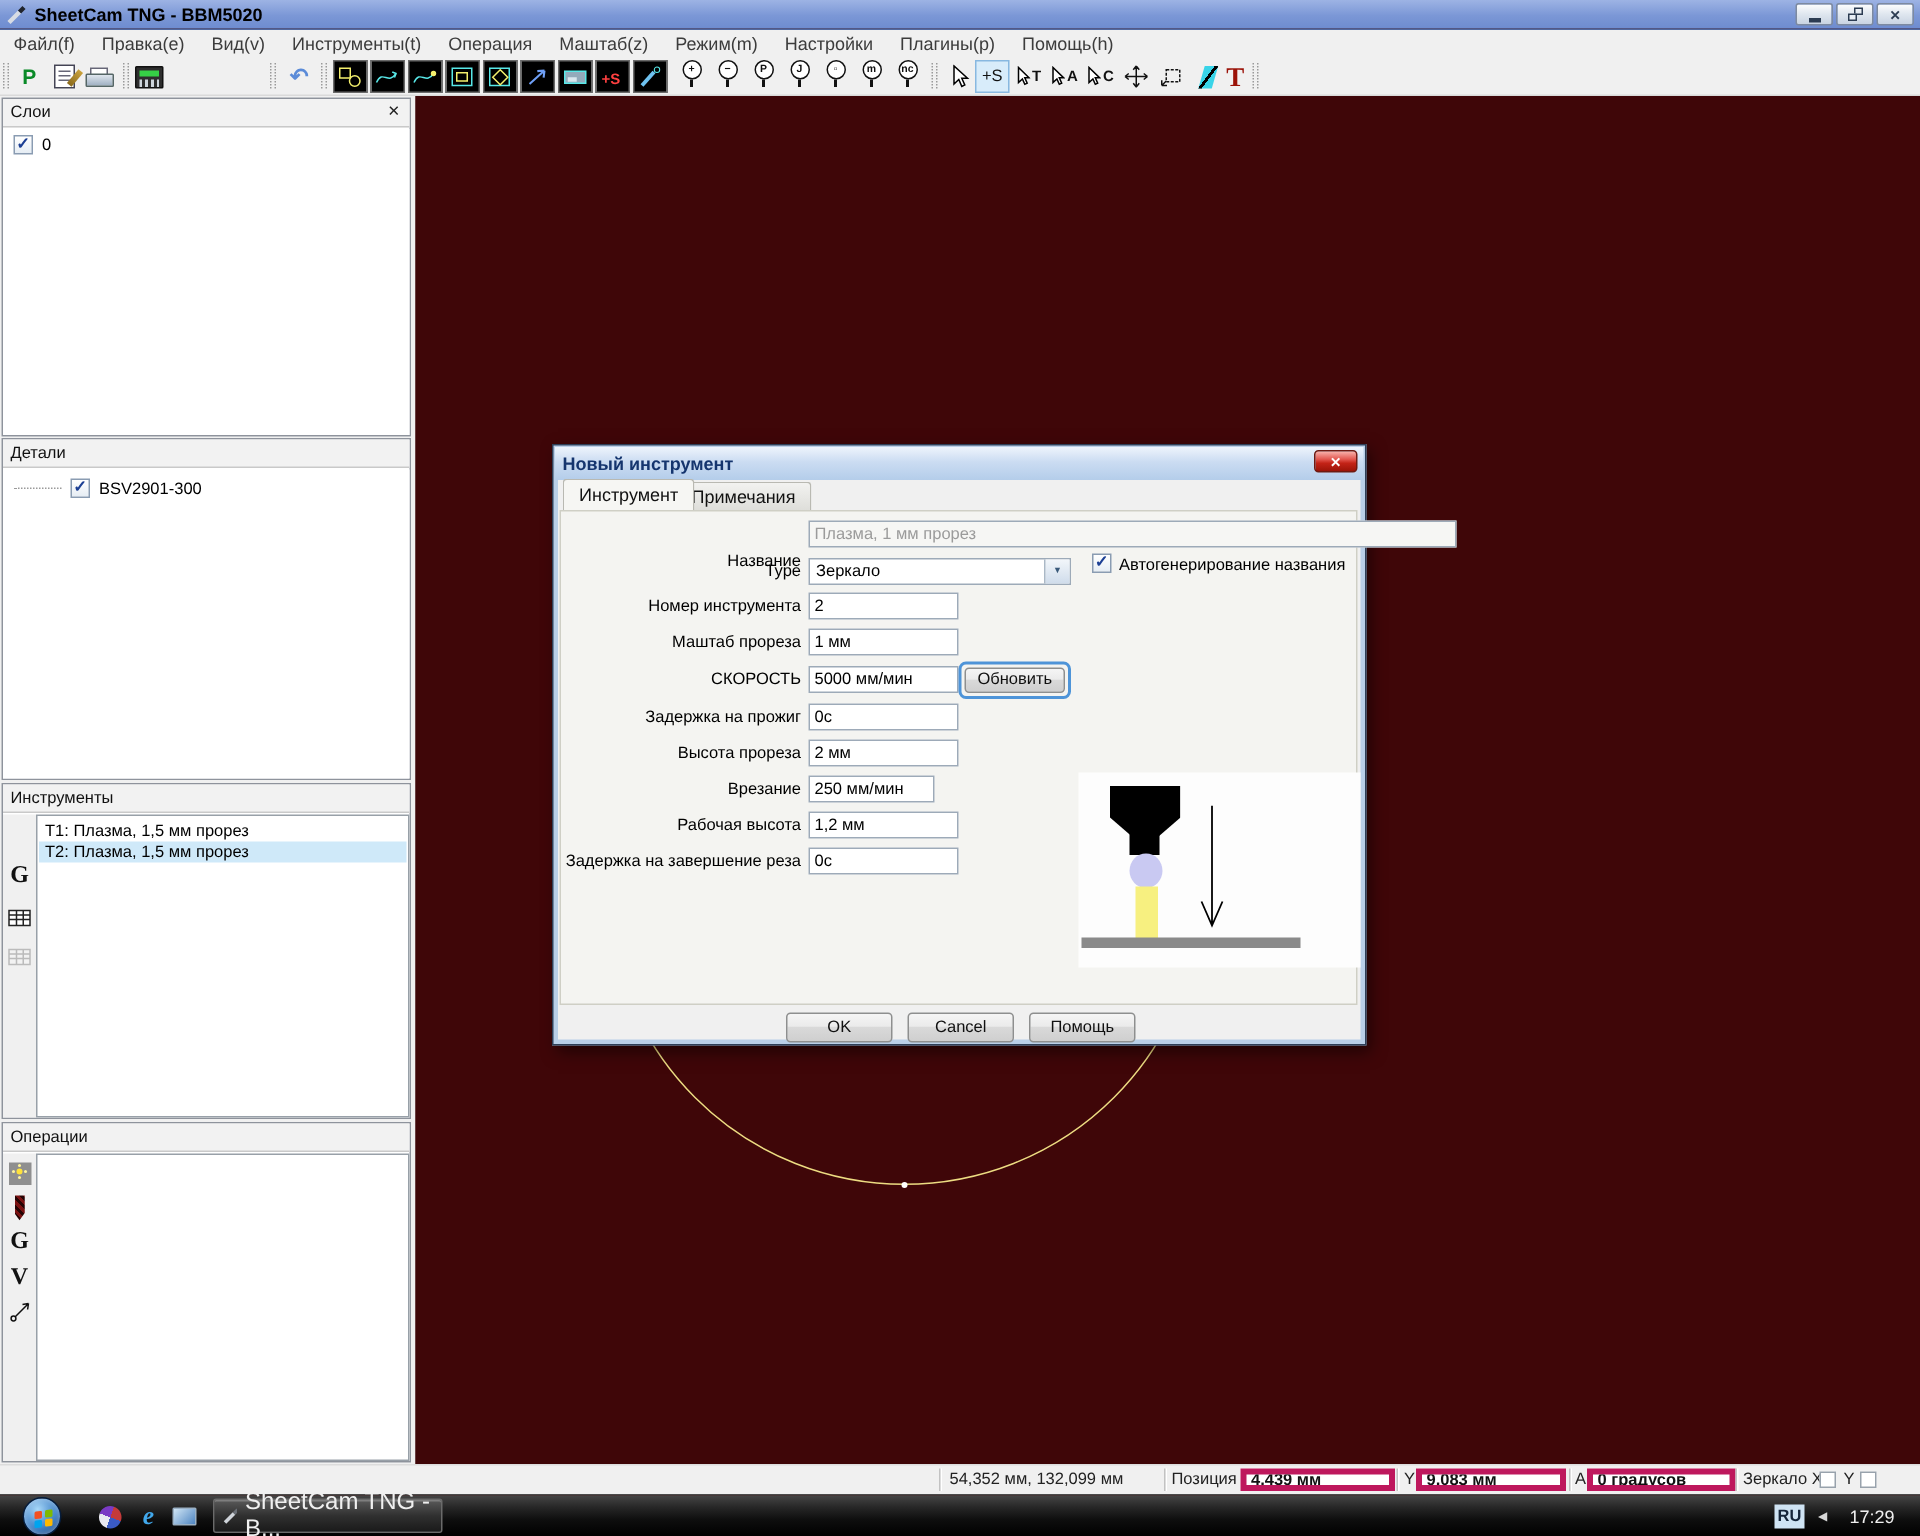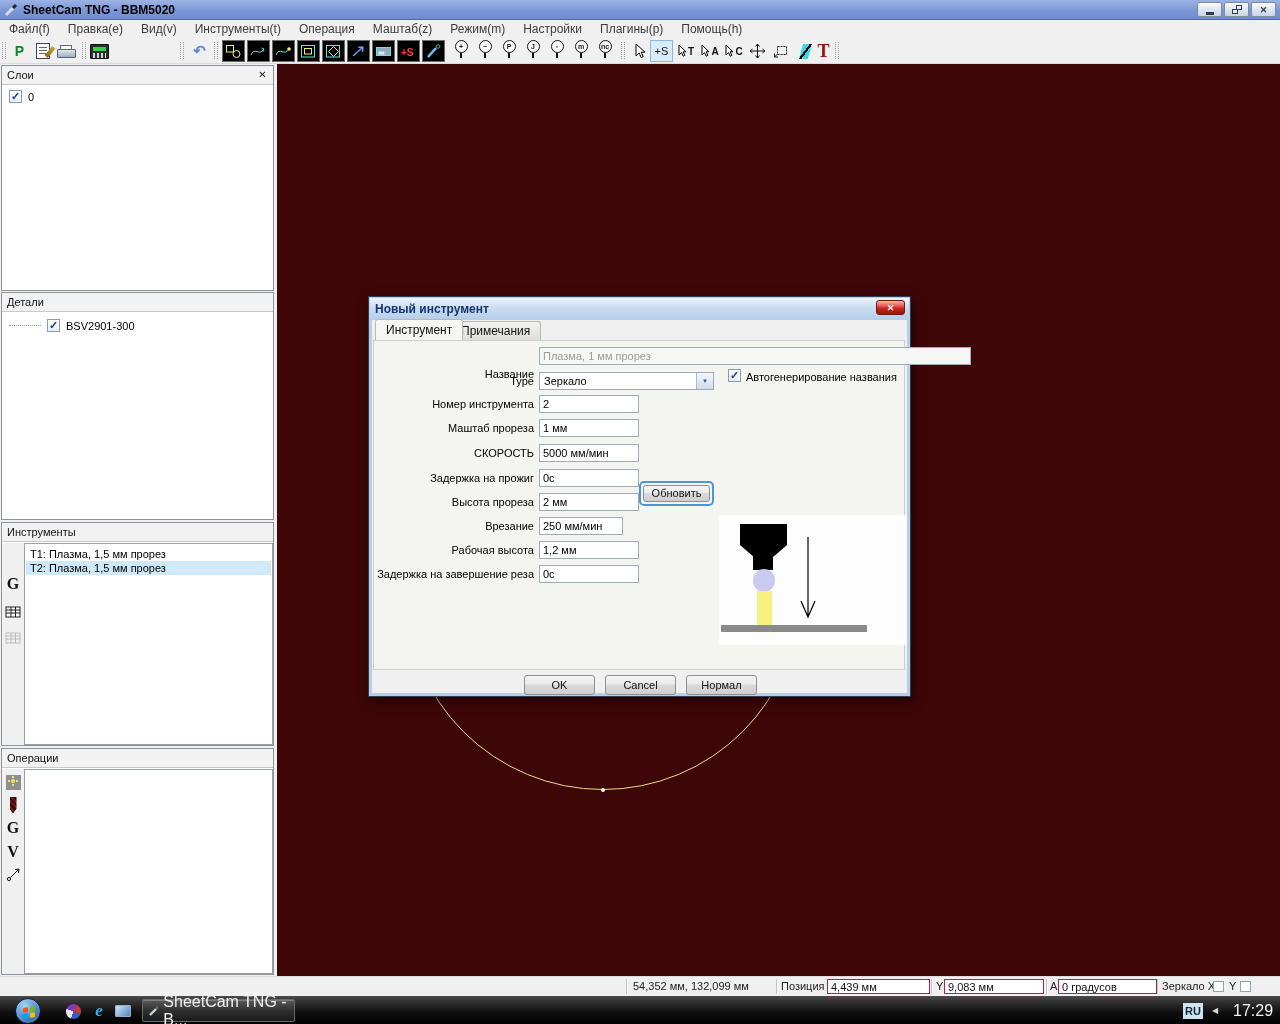--- a/index.html
+++ b/index.html
@@ -133,22 +133,22 @@
   .torchneck { position:absolute; background:#000; }
   .torchball { position:absolute; border-radius:50%; background:#c9c9f2; }
   .torchbeam { position:absolute; background:#f7f080; }
   .torchplate { position:absolute; background:#8a8a8a; }
 
   
   .statusbar { position:absolute; left:0; top:976px; width:1280px; height:20px; background:#f0f0f0;
     border-top:1px solid #dcdcdc; font-size:11px; color:#222; }
   .ssep { position:absolute; top:2px; bottom:2px; width:1px; background:#c2c2c2; box-shadow:1px 0 0 #fff; }
   .stext { position:absolute; line-height:19px; }
-  .sfield { position:absolute; top:2px; height:15px; background:#fff; border:1px solid #be185d;
-    font-size:11px; line-height:13px; padding:0 3px; font-family:inherit; color:#111; }
+  .sfield { position:absolute; top:2px; height:15px; background:#fff; border:4px solid #be185d;
+    font-size:11px; line-height:13px; padding:0 3px; font-family:inherit; color:#111;font-weight:bold; }
   .scb { position:absolute; top:4px; width:11px; height:11px; border:1px solid #98a2ac; background:#fff; }
 
   
   .taskbar { position:absolute; left:0; top:996px; width:1280px; height:28px;
     background:linear-gradient(#454545,#262626 30%,#0e0e0e 60%,#000); border-top:1px solid #4a4a4a; }
   .orb { position:absolute; left:15px; top:1px; width:26px; height:26px; border-radius:50%;
     background:radial-gradient(circle at 38% 30%,#a8d8f8,#3f82c8 55%,#15407e 85%,#0a2a55);
     border:1px solid #061c3a; box-shadow:inset 0 0 4px rgba(255,255,255,.55); }
   .flag { position:absolute; left:7px; top:8px; width:12px; height:11px; transform:skewY(-8deg); }
   .flag i { position:absolute; width:5px; height:5px; border-radius:1px; display:block; }
@@ -160,21 +160,21 @@
   .q-app { width:15px; height:15px; border-radius:50%;
     background:conic-gradient(#c43a3a 0 25%,#3a5ac4 25% 50%,#e8e8f0 50% 75%,#7a3ac4 75%); transform:rotate(20deg); }
   .q-ie { font-family:"Liberation Serif",serif; font-style:italic; font-weight:bold; font-size:17px; color:#41a8ec; }
   .q-desk { width:16px; height:12px; border:1px solid #9ab0c4; background:linear-gradient(135deg,#cfe4f4,#4f86c2); border-radius:1px; }
   .taskbtn { position:absolute; left:142px; top:2px; width:153px; height:23px; border:1px solid #6a6a6a; border-radius:2px;
     background:linear-gradient(#5a5a5a,#303030 50%,#1a1a1a); box-shadow:inset 0 1px 0 #7e7e7e;
     display:flex; align-items:center; padding-left:5px; gap:5px; font-size:16px; color:#f0f0f0; }
   .tray-ru { position:absolute; left:1183px; top:6px; width:20px; height:16px; background:#cfe3f3; color:#15253a;
     font-size:11px; font-weight:bold; text-align:center; line-height:16px; }
   .tray-arrow { position:absolute; left:1212px; top:9px; font-size:8px; color:#d8d8d8; }
-  .tray-time { position:absolute; left:1233px; top:0; line-height:28px; font-size:16px; color:#f0f0f0; }
+  .tray-time { position:absolute; left:1233px; top:0; line-height:28px; font-size:12px; color:#f0f0f0; }
 </style>
 </head>
 <body>
 
 <div class="screen">
 
   <div class="titlebar">
     <svg width="14" height="14">
       <path d="M2,12 L9,5" stroke="#d8dce4" stroke-width="3" fill="none"></path>
       <path d="M9,5 L12,2" stroke="#20242c" stroke-width="3" fill="none"></path>
@@ -495,21 +495,21 @@
     </div>
 
     <div class="flab" style="top:98px;">Номер инструмента</div>
     <input class="inp" style="left: 170px; top: 98px; width: 100px;" value="2">
 
     <div class="flab" style="top:122px;">Маштаб прореза</div>
     <input class="inp" style="left: 170px; top: 122px; width: 100px;" value="1 мм">
 
     <div class="flab" style="top:147px;">СКОРОСТЬ</div>
     <input class="inp" style="left: 170px; top: 147px; width: 100px;" value="5000 мм/мин">
-    <div class="focus-ring" style="left:270px;top:144px;width:75px;height:25px;margin-top:40px;">
+    <div class="focus-ring" style="left:270px;top:144px;width:75px;height:25px;">
       <div class="btn" style="left:2px;top:2px;width:67px;height:17px;line-height:15px;">Обновить</div>
     </div>
 
     <div class="flab" style="top:172px;">Задержка на прожиг</div>
     <input class="inp" style="left: 170px; top: 172px; width: 100px;" value="0с">
 
     <div class="flab" style="top:196px;">Высота прореза</div>
     <input class="inp" style="left: 170px; top: 196px; width: 100px;" value="2 мм">
 
     <div class="flab" style="top:220px;">Врезание</div>
@@ -533,21 +533,21 @@
       <div class="torchball" style="left:34px;top:54px;width:22px;height:23px;"></div>
       <div class="torchbeam" style="left:38px;top:76px;width:15px;height:35px;"></div>
       <div class="torchplate" style="left:2px;top:110px;width:146px;height:7px;"></div>
       <svg style="position:absolute;left:78px;top:22px;" width="22" height="88">
         <path d="M11,0 L11,80 M4,64 L11,80 L18,64" fill="none" stroke="#000" stroke-width="1.2"></path>
       </svg>
     </div>
 
     <div class="btn" style="left:155px;top:378px;width:71px;">OK</div>
     <div class="btn" style="left:236px;top:378px;width:71px;">Cancel</div>
-    <div class="btn" style="left:317px;top:378px;width:71px;">Нормал</div>
+    <div class="btn" style="left:317px;top:378px;width:71px;">Помощь</div>
   </div>
 
   <div class="statusbar">
     <div class="ssep" style="left:626px"></div>
     <span class="stext" style="left:633px">54,352 мм, 132,099 мм</span>
     <div class="ssep" style="left:776px"></div>
     <span class="stext" style="left:781px">Позиция X</span>
     <input class="sfield" style="left: 827px; width: 103px;" value="4,439 мм">
     <div class="ssep" style="left:931px"></div>
     <span class="stext" style="left:936px">Y</span>

